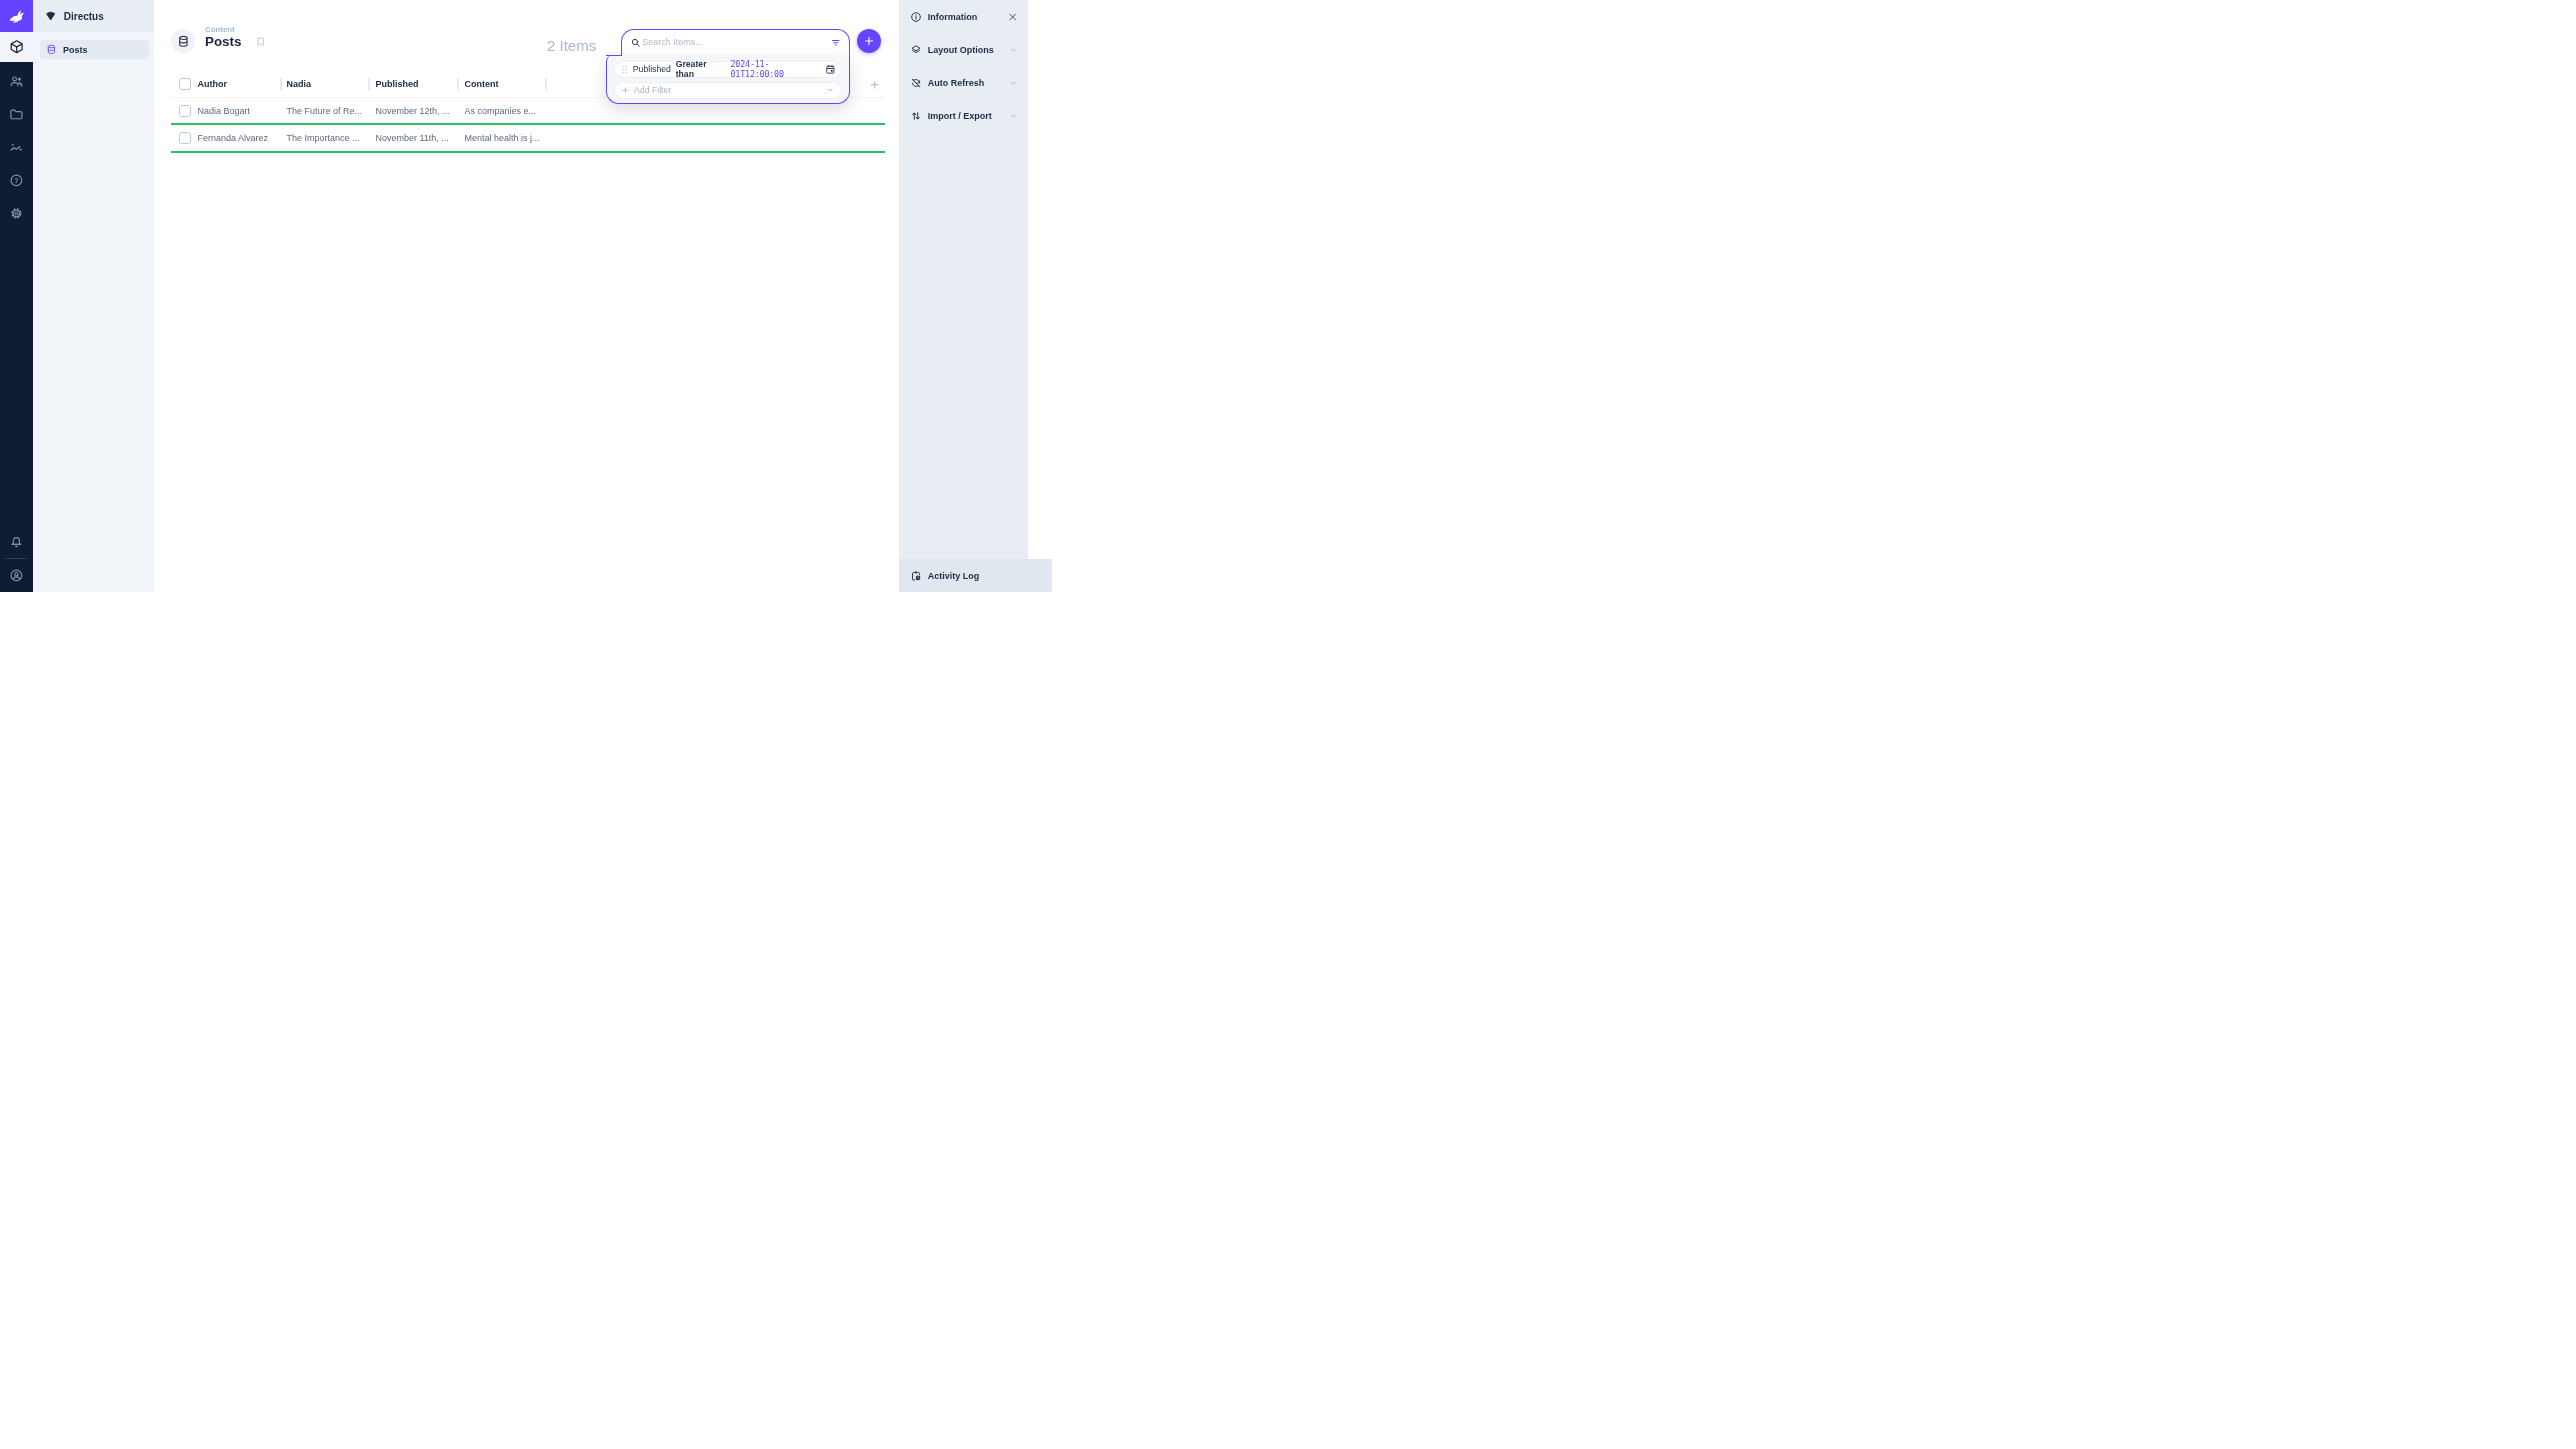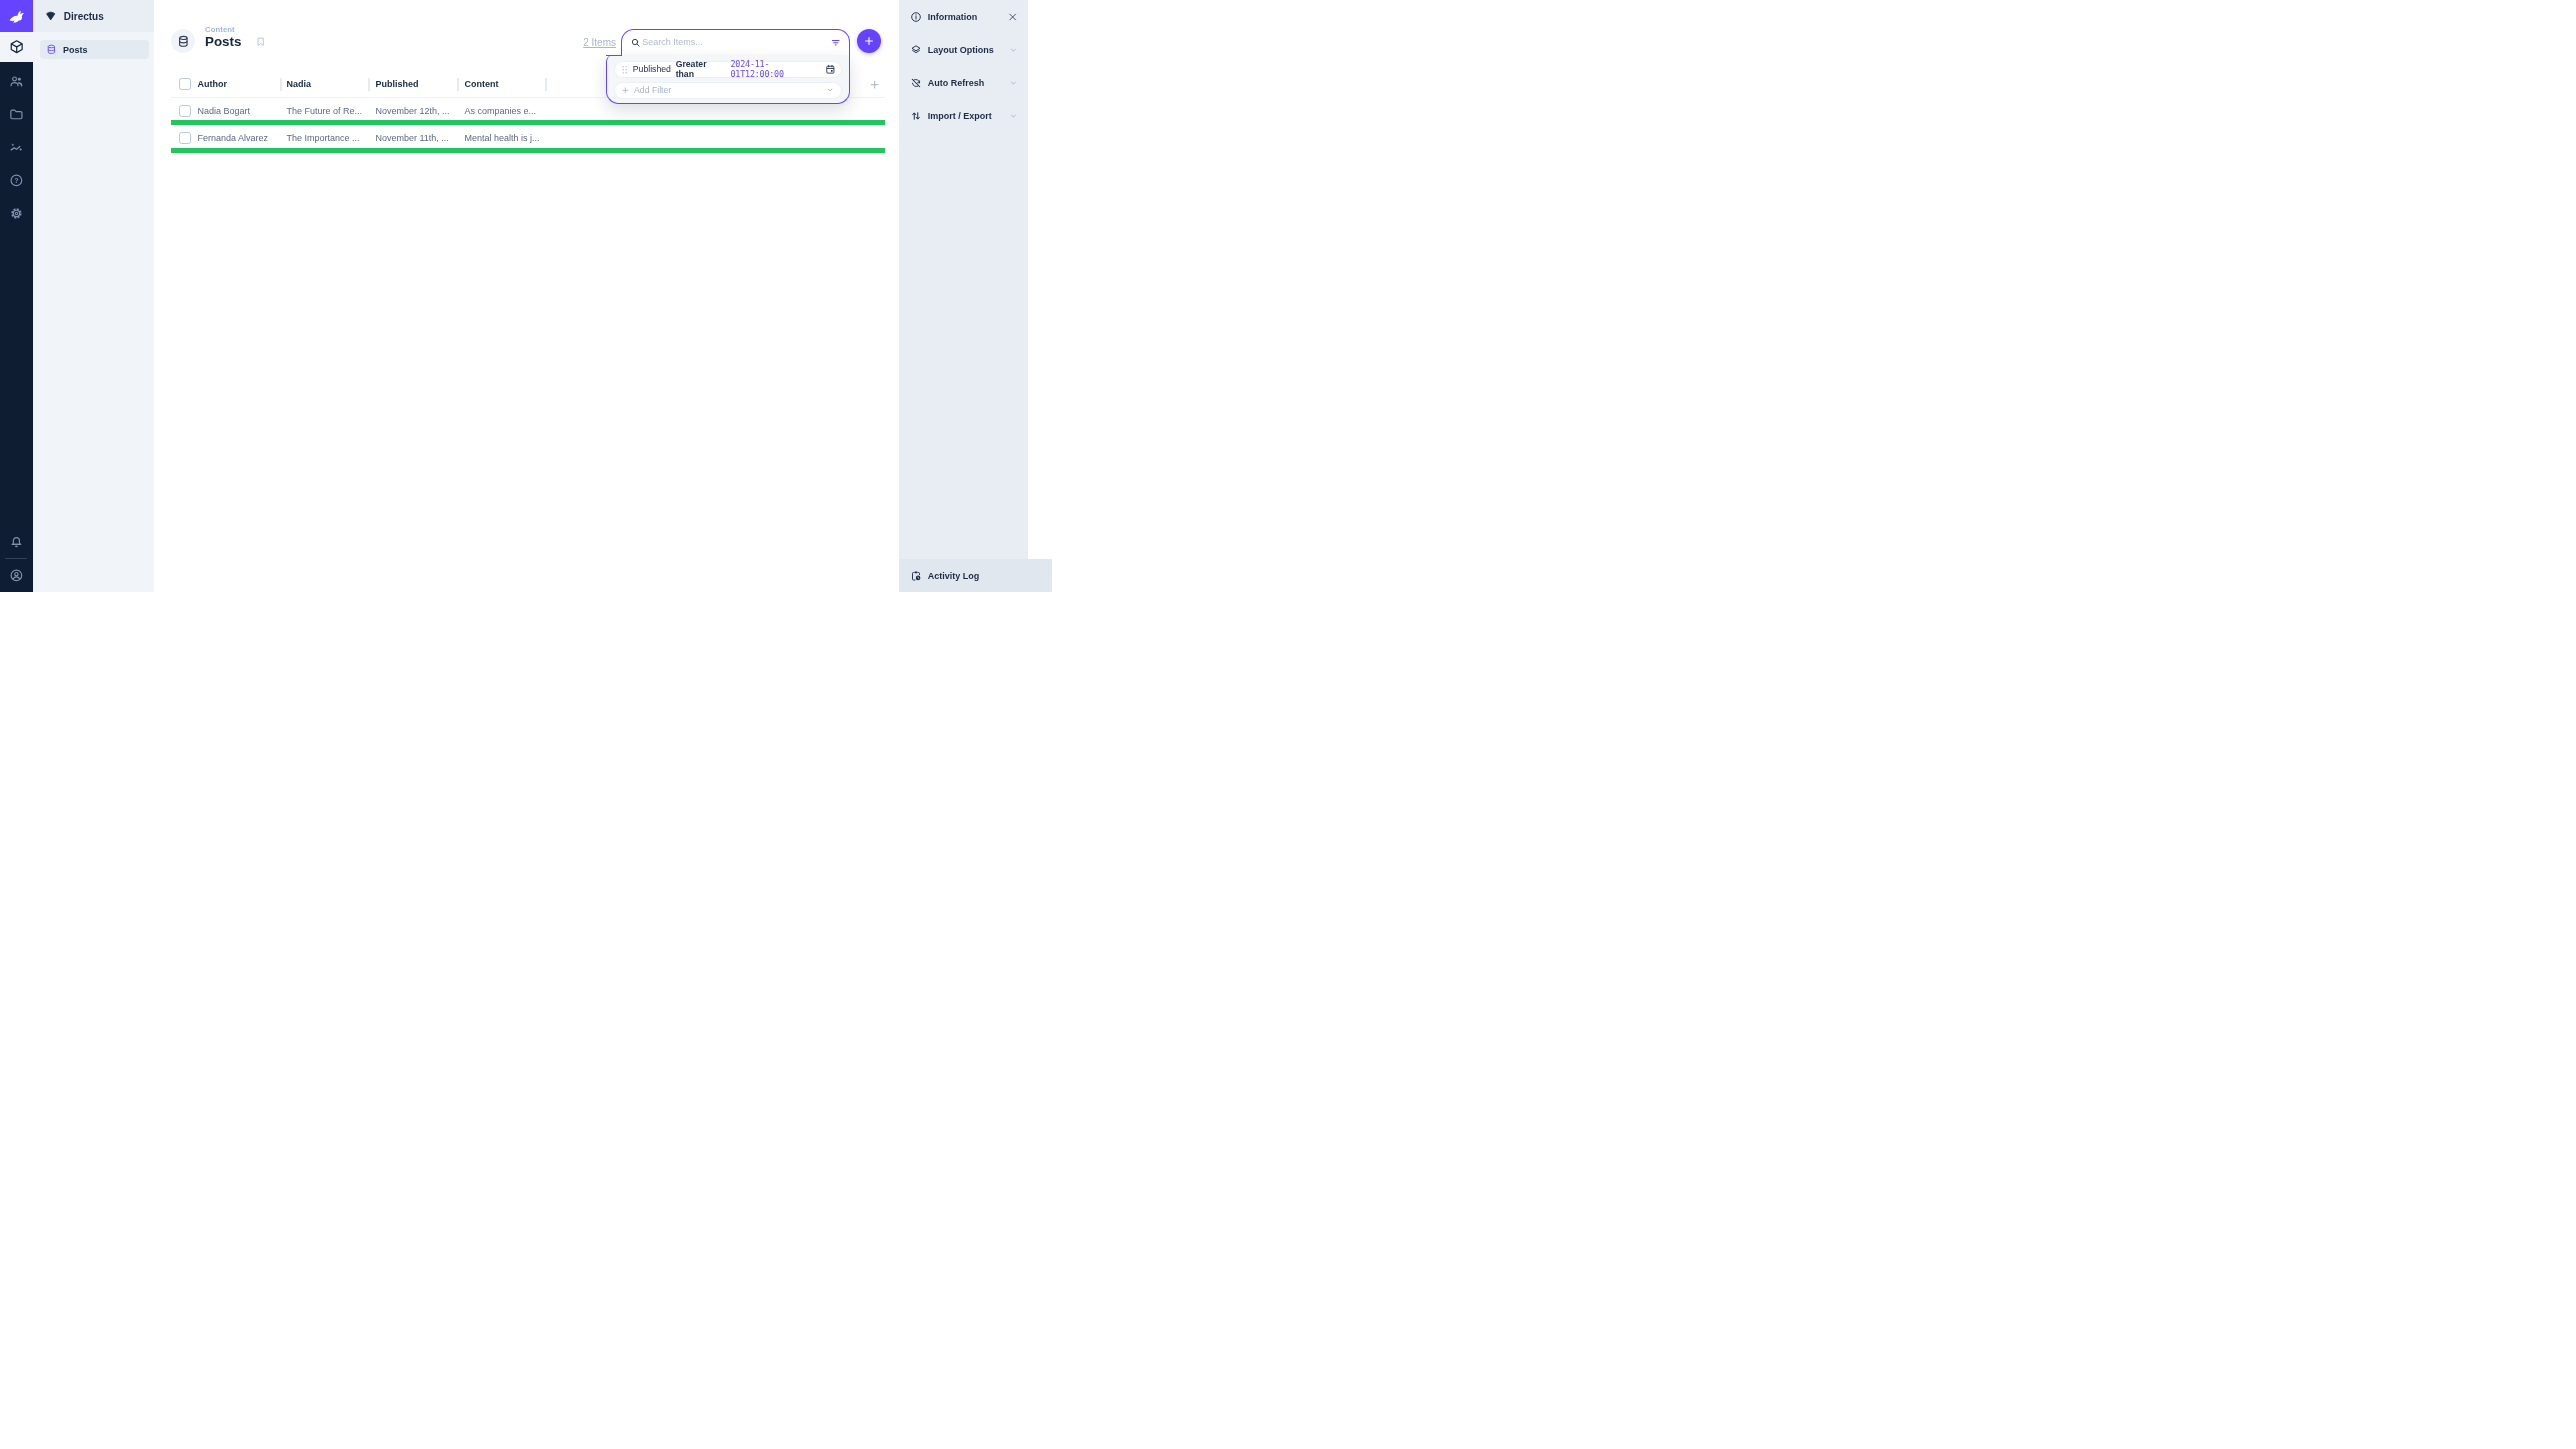--- a/index.html
+++ b/index.html
@@ -24,34 +24,34 @@
               border-radius:4px; display:flex; align-items:center; gap:6px; padding-left:6.7px;
               color:#1c2c44; font-size:9px; font-weight:600; cursor:pointer; }
 
   
   .main { position:absolute; left:154px; top:12px; width:745px; height:592px; background:#fff; }
   .coll-icon { position:absolute; left:17.4px; top:17.4px; width:24px; height:24px; border-radius:50%;
                background:#f0f3f7; display:flex; align-items:center; justify-content:center; color:#2e3b52; cursor:pointer; }
   .eyebrow { position:absolute; left:51px; top:13.4px; font-size:7.7px; font-weight:700; color:#a4b8d1; letter-spacing:0.1px; }
   .page-title { position:absolute; left:51px; top:22px; font-size:13.4px; font-weight:700; color:#15253d; }
   .bookmark-btn { position:absolute; left:101px; top:23.5px; color:#b6c5da; cursor:pointer; }
-  .items-count { position:absolute; left:393px; top:25px; width:69px; text-align:right; font-size:10px; color:#a9b6c7;text-decoration:underline; }
+  .items-count { position:absolute; left:393px; top:25px; width:69px; text-align:left; font-size:15px; color:#a9b6c7; }
   .fab { position:absolute; left:703px; top:17.4px; width:24px; height:24px; border-radius:50%; background:#6644ff;
          display:flex; align-items:center; justify-content:center; color:#fff; cursor:pointer;
          box-shadow:0 1.3px 4px rgba(102,68,255,.35); }
 
   
   .table { position:absolute; left:17.4px; top:64px; width:714px; }
   .thead { position:relative; height:21.5px; }
   .th { position:absolute; top:0; font-size:9px; font-weight:700; color:#1b2a40; line-height:16px; cursor:pointer; }
   .col-sep { position:absolute; top:2px; width:1.3px; height:13.4px; background:#e6ebf2; }
   .thead-line { position:absolute; left:0; right:0; top:21px; height:1px; background:#f0f3f6; }
   .checkbox { width:12px; height:12px; border:1.3px solid #b9c8db; border-radius:2.7px; background:#fff; cursor:pointer; }
   .add-field { position:absolute; left:698px; top:2.7px; color:#9fb0c4; cursor:pointer; }
-  .trow { position:relative; height:27.5px; border-bottom:5px solid #22c55e; cursor:pointer; }
+  .trow { position:relative; height:27.5px; border-bottom:2px solid #22c55e; cursor:pointer; }
   .td { position:absolute; top:0; line-height:27.5px; font-size:9px; color:#5a6b80; white-space:nowrap;
         overflow:hidden; max-width:82px; }
   .row-cb { position:absolute; left:8px; top:7.4px; }
   .hd-cb { position:absolute; left:8px; top:2px; }
 
   
   .popover { position:absolute; left:452px; top:17px; width:244px; height:74px; z-index:10; }
   .search-bar { position:absolute; left:14.8px; right:0; top:0; height:25.5px; background:#fff;
                 border:1.7px solid #6644ff; border-bottom:none; border-radius:12.7px 12.7px 0 0;
                 display:flex; align-items:center; padding:0 8px; gap:1px; }

